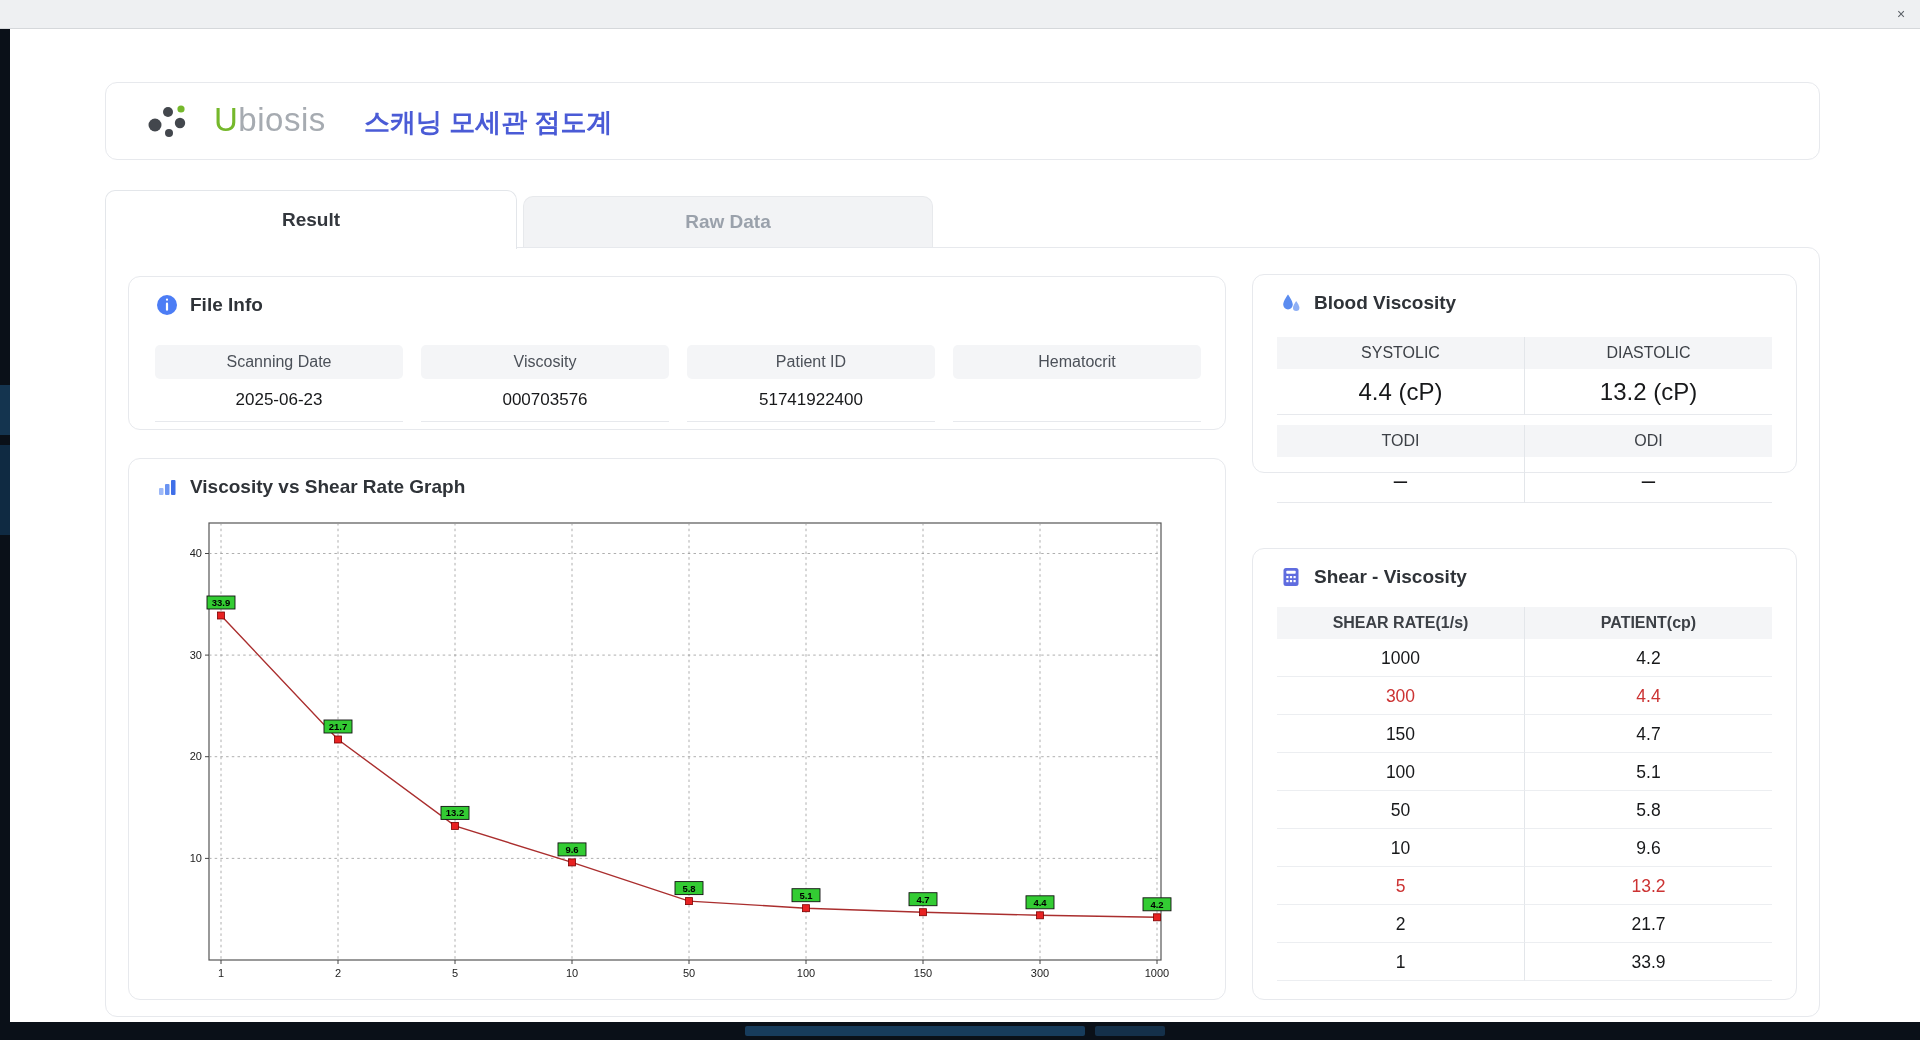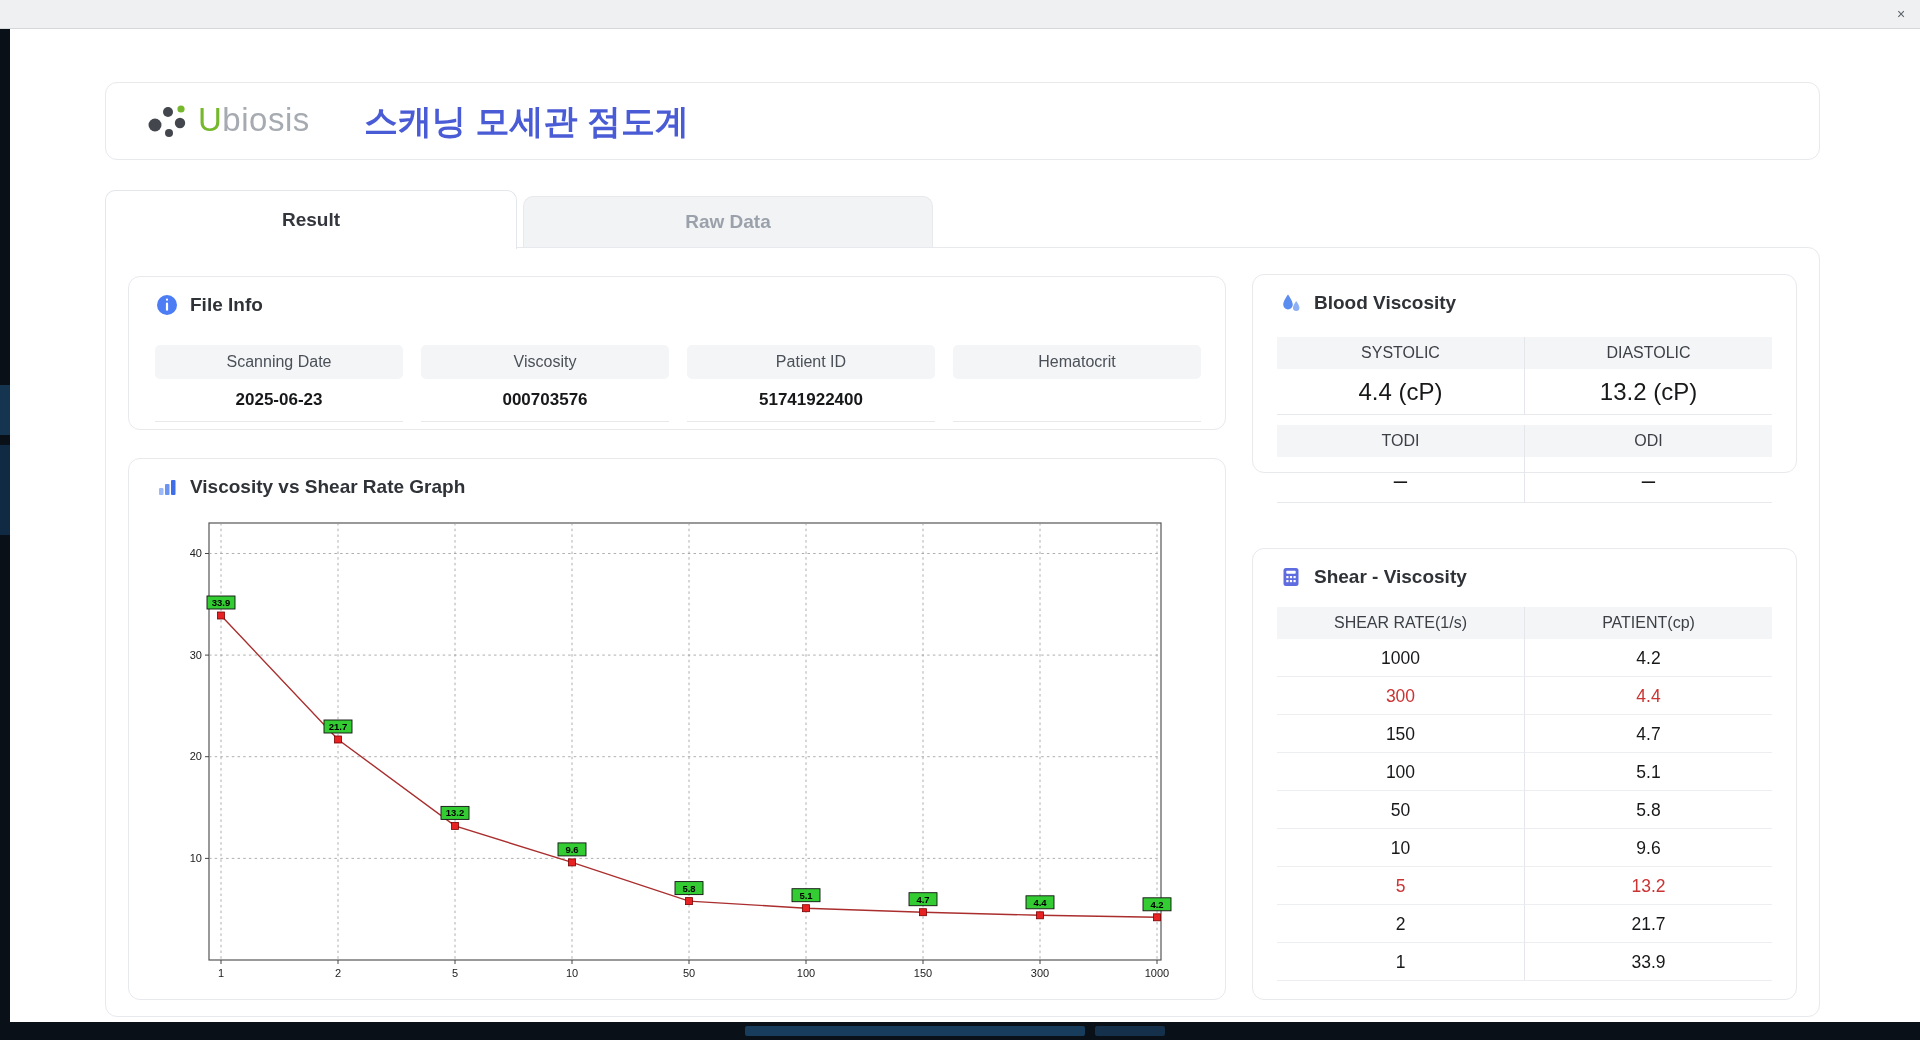--- a/index.html
+++ b/index.html
@@ -10,52 +10,52 @@
   }
   
   .topbar{position:absolute;left:0;top:0;width:1920px;height:28px;background:#eef0f2;border-bottom:1px solid #d5d8db;z-index:5;}
   .close-btn{position:absolute;right:10px;top:5px;width:18px;height:18px;line-height:18px;text-align:center;color:#5a5f66;font-size:14px;cursor:pointer;}
   .desk-hint{position:absolute;background:#173c5c;}
   
   .main{position:absolute;left:10px;top:28px;width:1910px;height:994px;background:#ffffff;}
   .card{position:absolute;background:#fff;border:1px solid #e7e9ed;border-radius:12px;box-sizing:border-box;}
   
   .header-card{left:95px;top:54px;width:1715px;height:78px;}
-  .logo{position:absolute;left:38px;top:17px;display:flex;align-items:center;gap:8px;}
+  .logo{position:absolute;left:38px;top:17px;display:flex;align-items:center;gap:24px;}
   .logo-text{font-size:33px;letter-spacing:.5px;color:#a6abb1;}
   .logo-text .u{color:#75b82b;}
-  .app-title{position:absolute;left:258px;top:0;height:78px;display:flex;align-items:center;font-size:34px;font-weight:bold;color:#4a5bd6;}
+  .app-title{position:absolute;left:258px;top:0;height:78px;display:flex;align-items:center;font-size:26px;font-weight:bold;color:#4a5bd6;}
   
   .tab{position:absolute;display:flex;align-items:center;justify-content:center;font-size:19px;border-radius:10px 10px 0 0;cursor:pointer;box-sizing:border-box;}
   .tab-active{left:95px;top:162px;width:412px;height:59px;background:#fff;border:1px solid #e3e6ea;border-bottom:none;font-weight:bold;color:#33373d;z-index:3;}
   .tab-inactive{left:513px;top:168px;width:410px;height:51px;background:#f2f3f5;border:1px solid #e7e9ec;border-bottom:none;color:#9aa1ab;font-weight:600;z-index:2;}
   .content-card{left:95px;top:219px;width:1715px;height:770px;border-radius:0 12px 12px 12px;z-index:1;}
   
   .ct{position:absolute;left:26px;top:16px;display:flex;align-items:center;gap:11px;font-size:19px;font-weight:bold;color:#2f3338;}
   .icon{display:inline-flex;width:24px;height:24px;align-items:center;justify-content:center;}
   
   .file-info-card{left:22px;top:28px;width:1098px;height:154px;}
   .fi-col{position:absolute;top:68px;width:248px;}
   .fi-label{height:34px;line-height:34px;text-align:center;background:#f4f5f7;border-radius:5px;font-size:16px;color:#4b5058;}
-  .fi-value{height:42px;line-height:42px;text-align:center;font-size:17px;color:#17181a;border-bottom:1px solid #e7e9ed;font-weight:bold;}
+  .fi-value{height:42px;line-height:42px;text-align:center;font-size:17px;color:#17181a;border-bottom:1px solid #e7e9ed;}
   
   .graph-card{left:22px;top:210px;width:1098px;height:542px;}
   #chart-host{position:absolute;left:48px;top:56px;width:1000px;height:475px;}
   
   .bv-card{left:1146px;top:26px;width:545px;height:199px;}
   .bv-table{position:absolute;left:24px;width:495px;}
   .bv-row{display:flex;}
   .bv-cell{flex:1;text-align:center;box-sizing:border-box;}
   .divr{border-right:1px solid #e3e6ea;}
   .bv-head .bv-cell{height:32px;line-height:32px;background:#f4f5f7;font-size:16px;color:#3c4046;}
   .bv-val .bv-cell{height:46px;line-height:46px;font-size:24px;color:#17181a;border-bottom:1px solid #e7e9ed;}
   
   .shear-card{left:1146px;top:300px;width:545px;height:452px;}
   .sv-table{position:absolute;left:24px;top:58px;width:495px;}
-  .sv-head{display:flex;}
+  .sv-head{display:flex;font-weight:bold;}
   .sv-head .sv-cell{height:32px;line-height:32px;background:#f4f5f7;font-size:16px;color:#3c4046;}
   .sv-row{display:flex;}
   .sv-cell{flex:1;text-align:center;box-sizing:border-box;}
   .sv-row .sv-cell{height:38px;line-height:38px;font-size:17.5px;color:#17181a;border-bottom:1px solid #eceef1;}
   .sv-row.hl .sv-cell{color:#cc3333;}
 </style>
 </head>
 <body>
 
 <div class="topbar">

